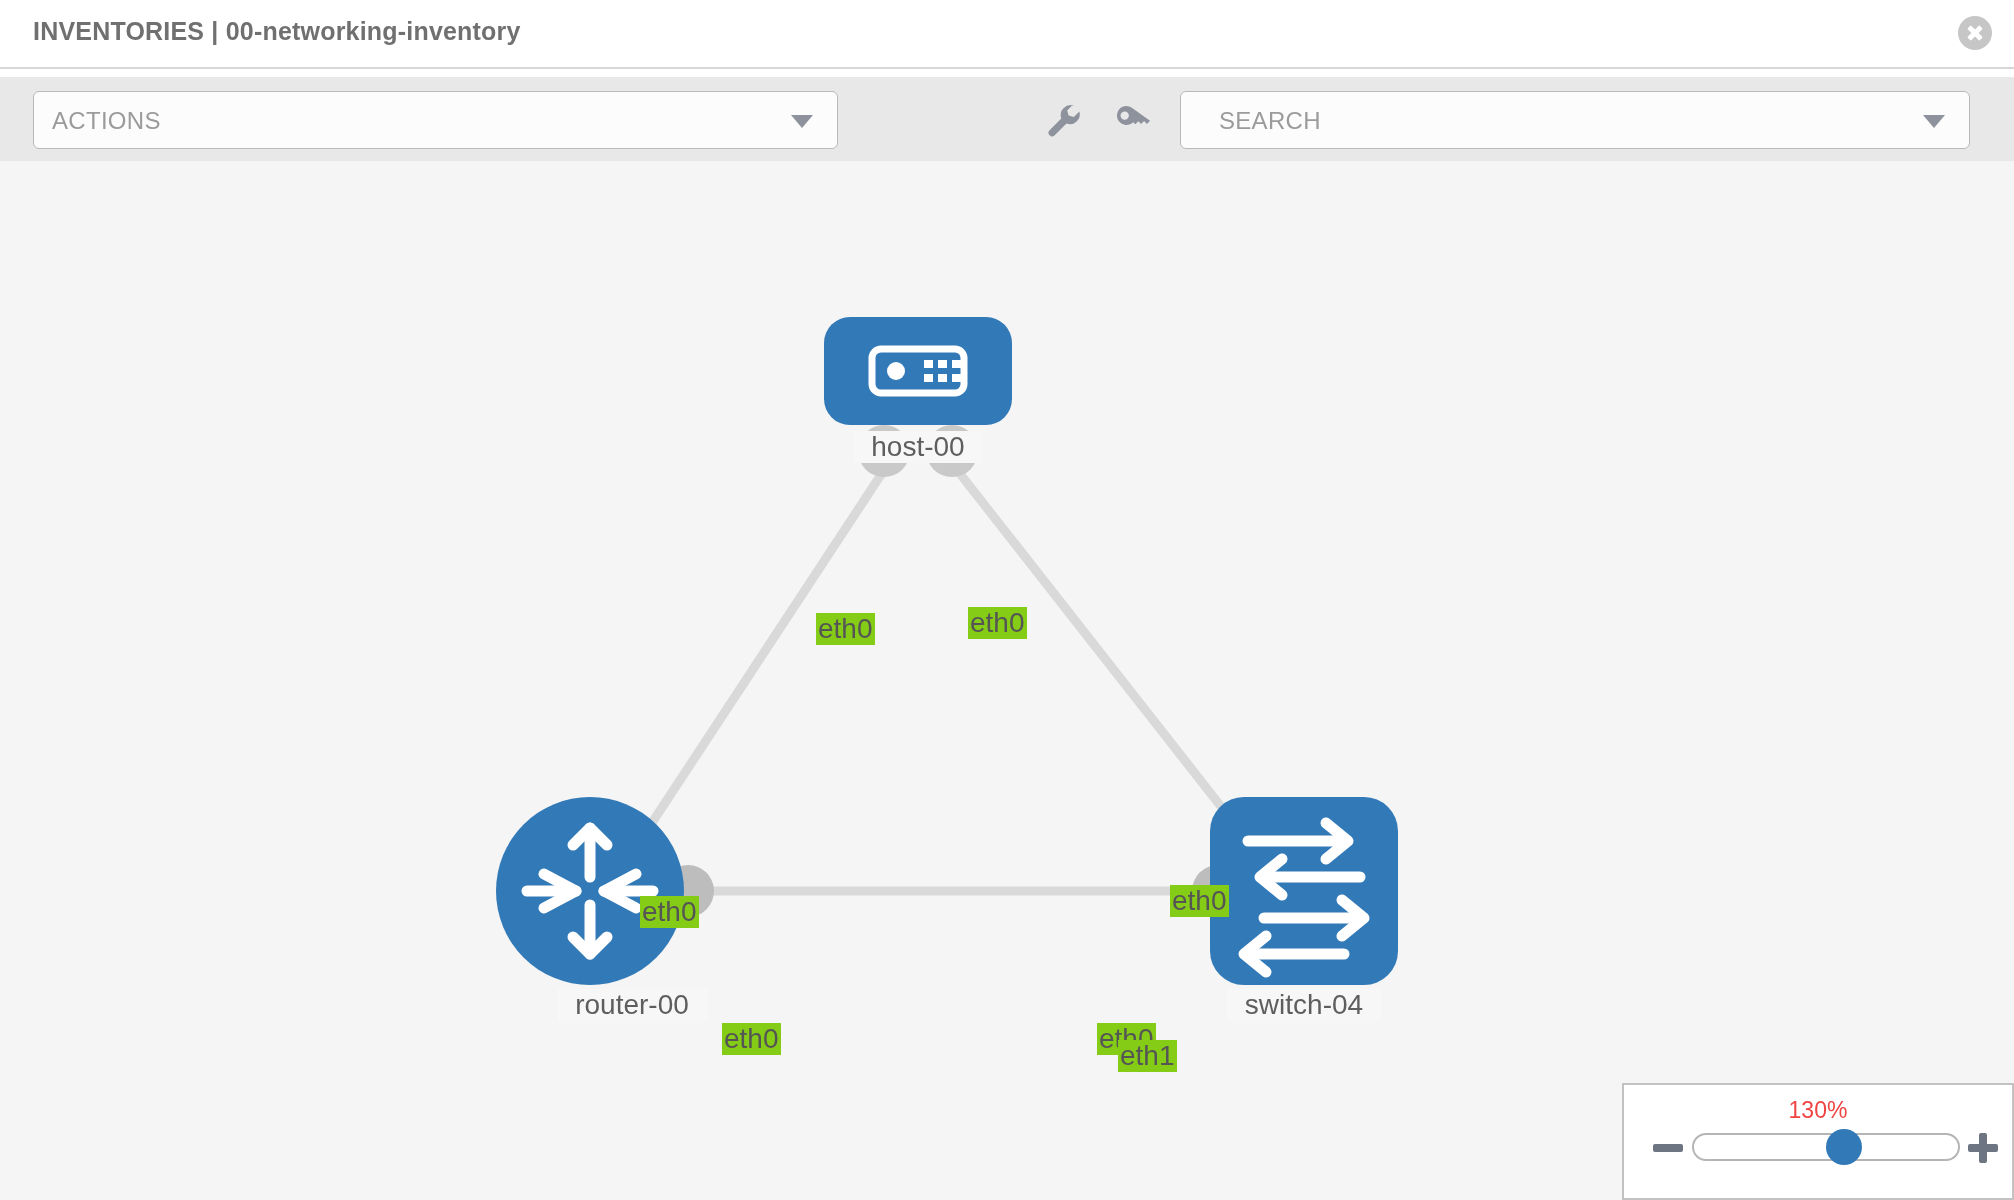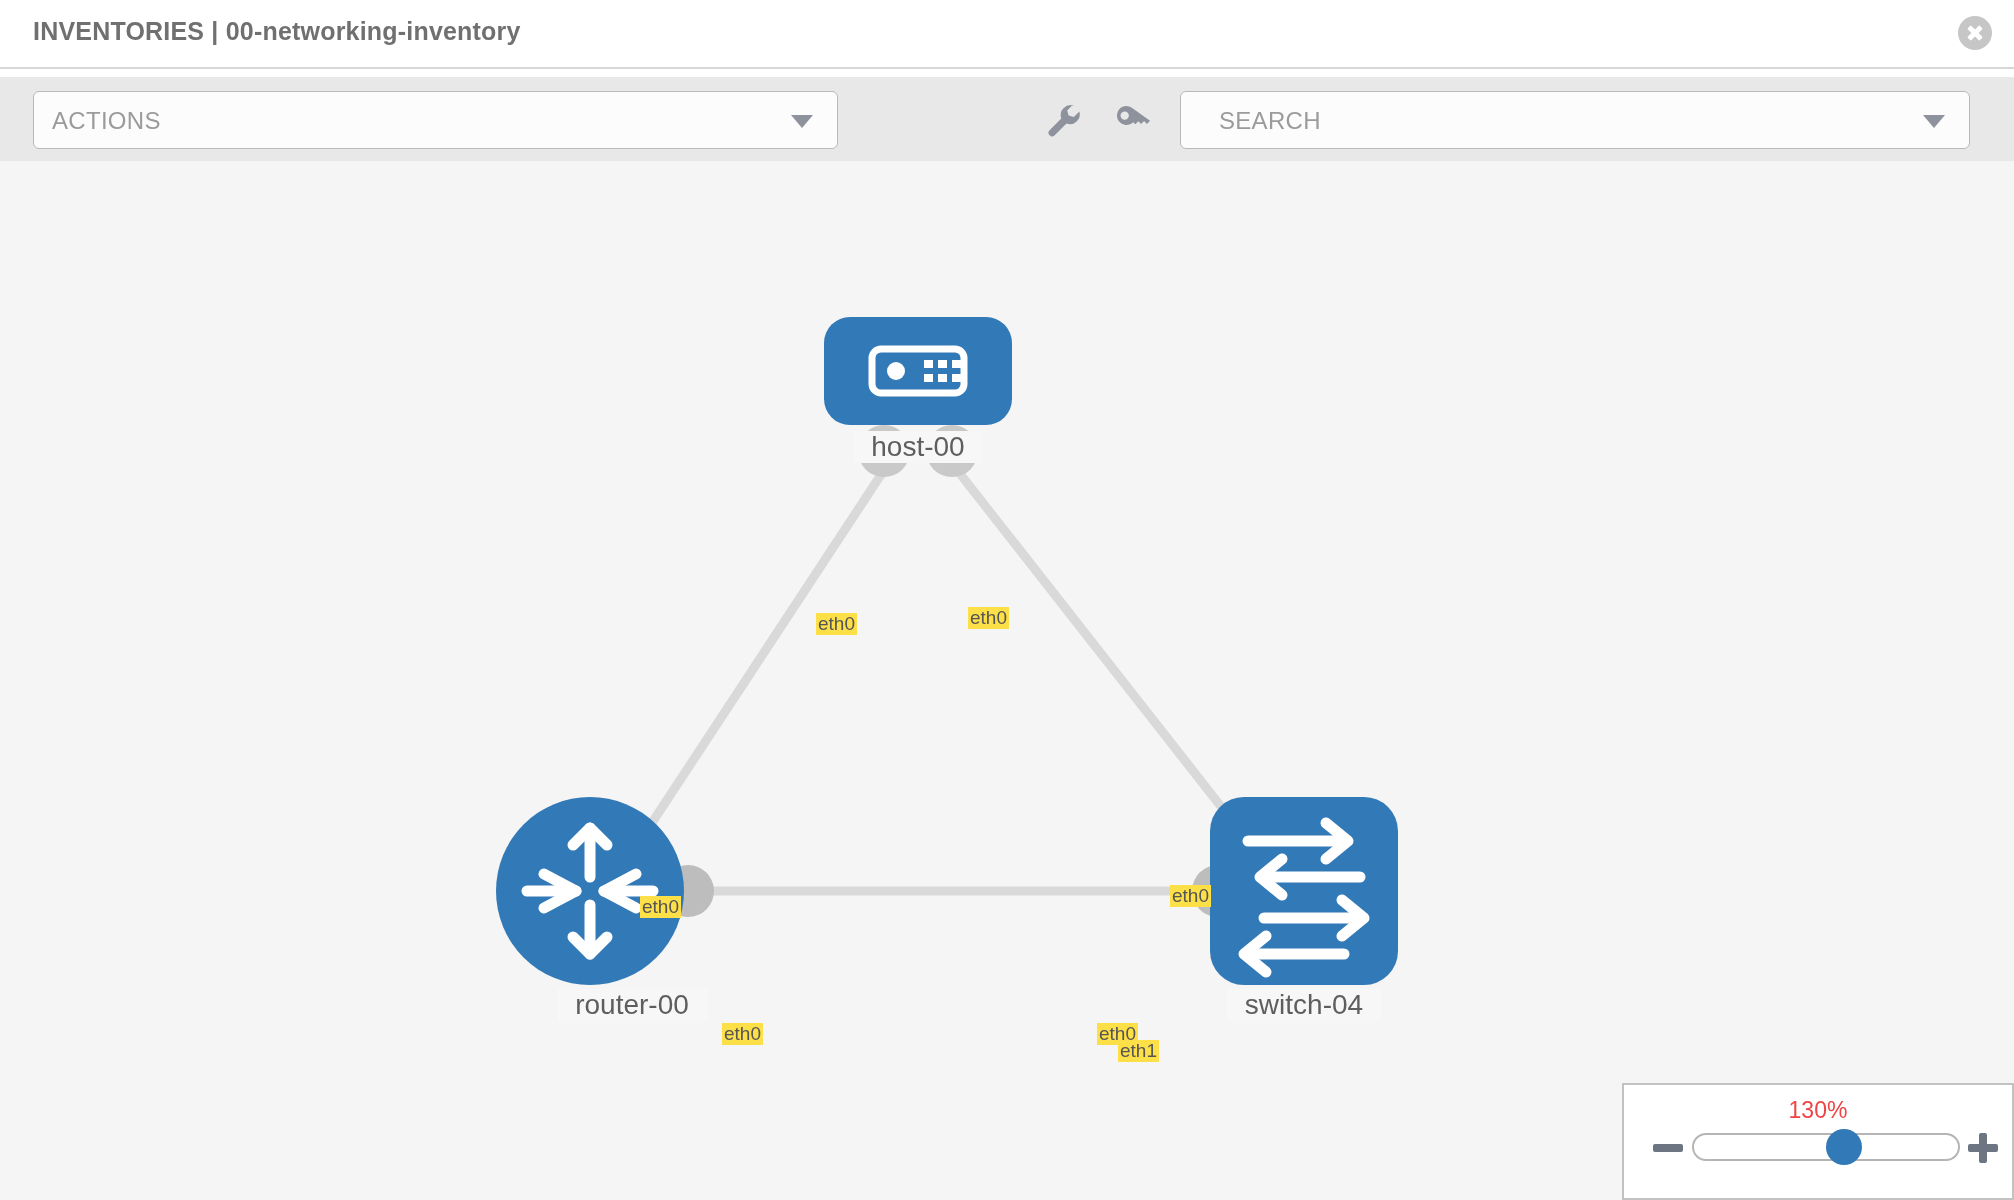--- a/index.html
+++ b/index.html
@@ -145,23 +145,23 @@
     position: absolute;
     background: #f7f7f7;
     color: #5e5e5e;
     font-size: 28px;
     white-space: nowrap;
     transform: translateX(-50%);
     padding: 0 18px;
   }
   .iface-label {
     position: absolute;
-    background: #fde047;
+    background: #84cc16;
     color: #555555;
-    font-size: 19px;
+    font-size: 28px;
     white-space: nowrap;
     padding: 0 2px;
   }
 
   
   .zoom-panel {
     position: absolute;
     left: 1622px;
     top: 1083px;
     width: 392px;

